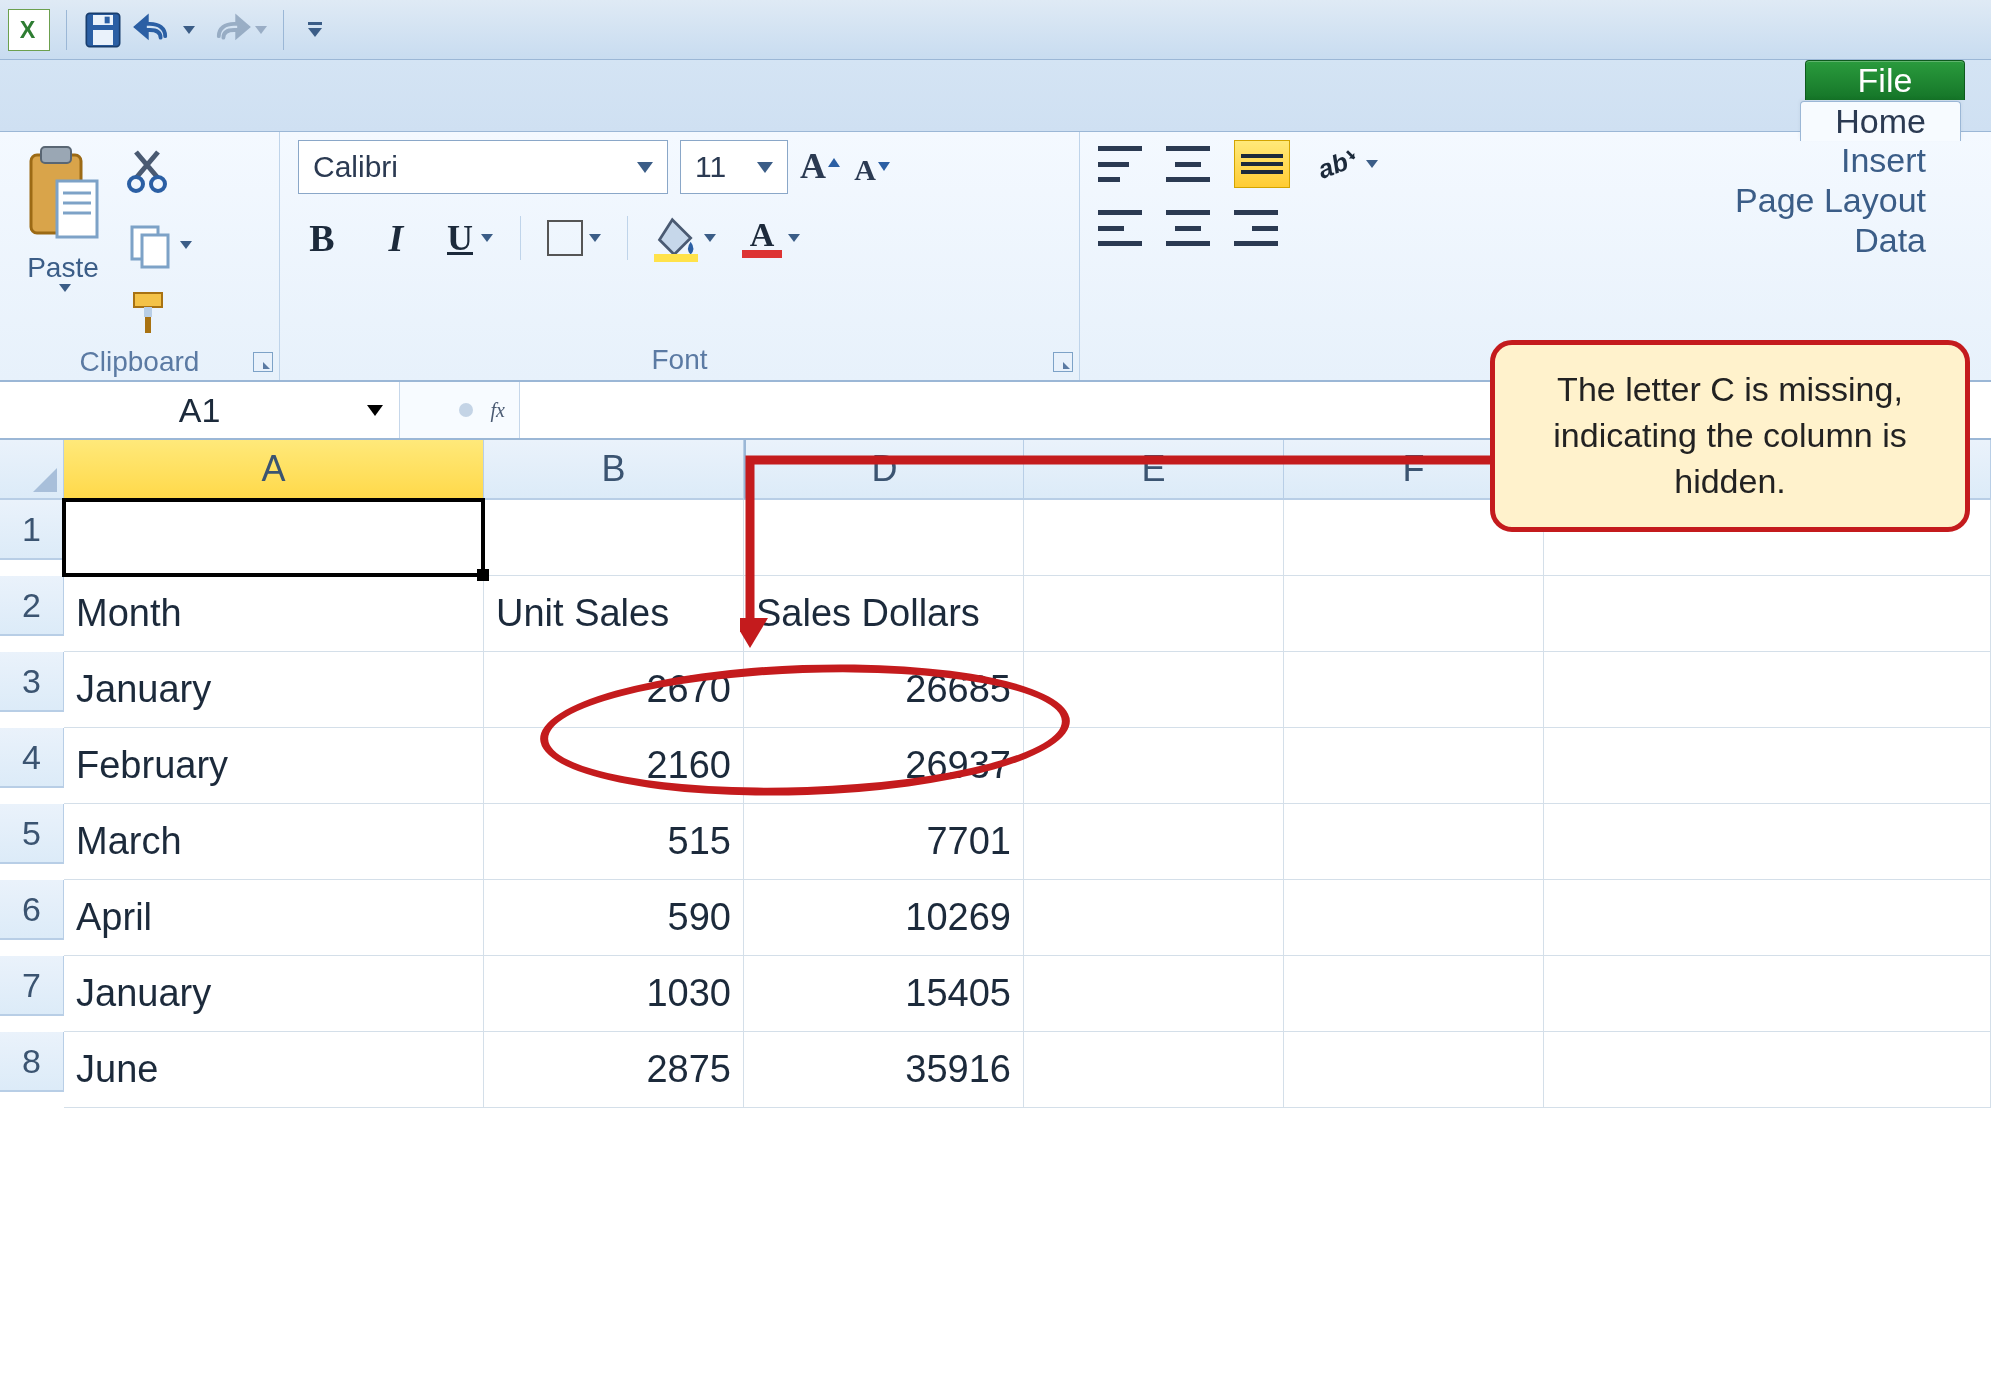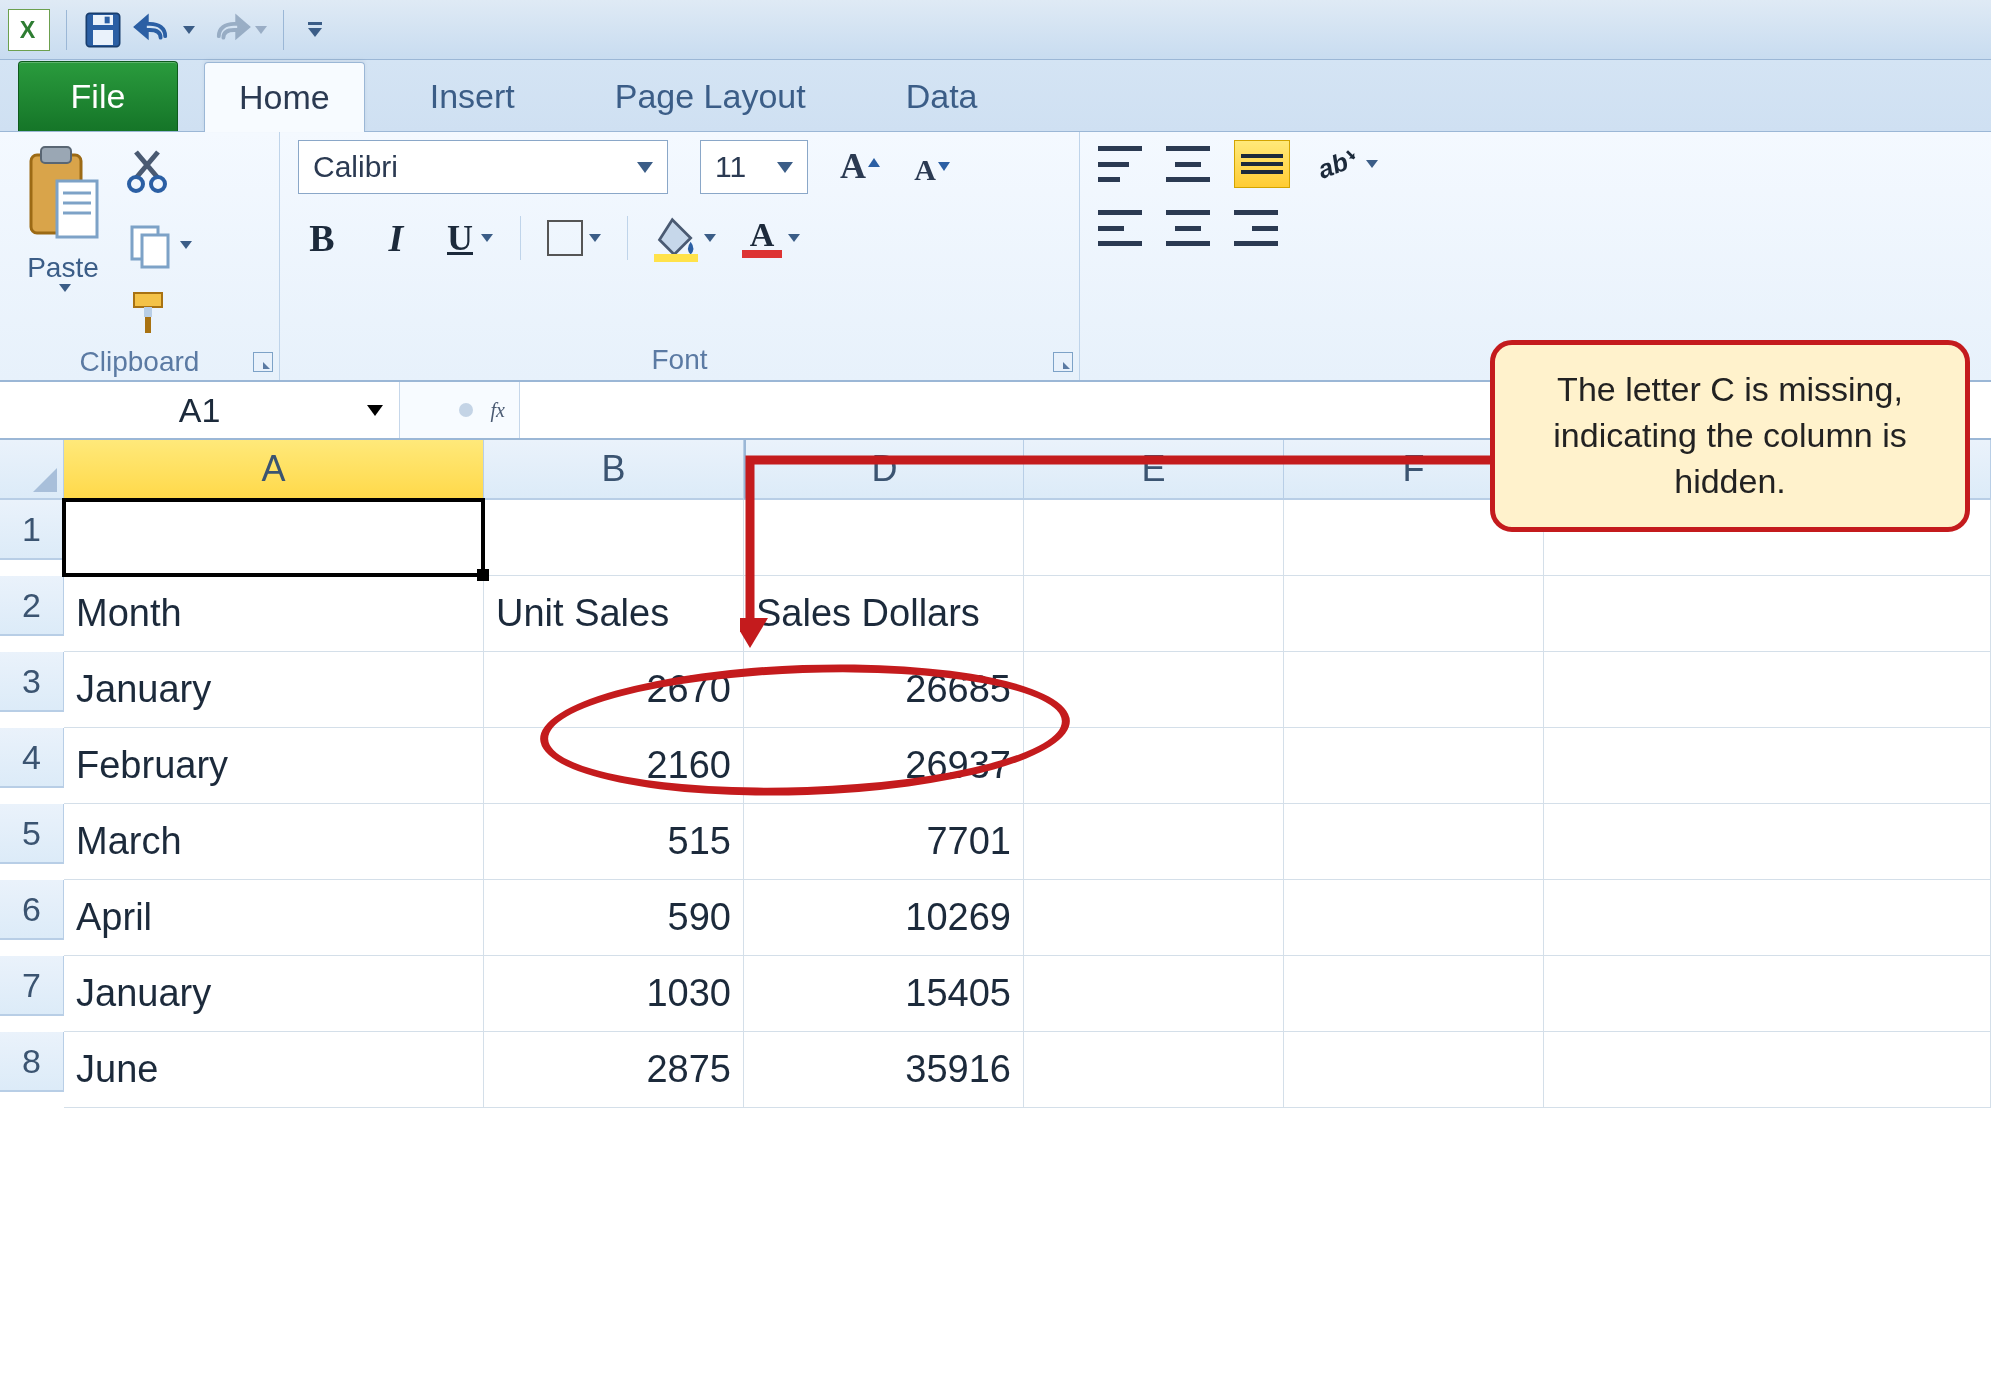--- a/index.html
+++ b/index.html
@@ -50,22 +50,23 @@
   .qat-customize .tri {
     border-left:7px solid transparent; border-right:7px solid transparent;
     border-top:9px solid #3b5d87;
   }
 
   
   .ribbon-tabs {
     height: 72px;
     background: linear-gradient(#d4e4f4, #cfe0f2);
     display:flex; align-items:flex-end;
-    padding-left: 18px;
+    padding-left: 5px;
     border-bottom: 1px solid #9bb7d6;
+    flex-direction: column;
   }
   .file-tab {
     width: 160px; height: 70px;
     background: linear-gradient(#2a9b3d, #157528);
     color:#fff; display:flex; align-items:center; justify-content:center;
     font-size: 34px; border: 1px solid #0e5a1d; border-bottom:none;
     margin-right: 26px; border-radius: 4px 4px 0 0;
     box-shadow: inset 0 1px 0 rgba(255,255,255,.25);
   }
   .rtab {
@@ -115,21 +116,21 @@
   
   .clip-col { display:flex; flex-direction:column; align-items:center; gap:2px; }
   .paste-icon { width: 90px; height: 110px; display:flex; align-items:center; justify-content:center; }
   .paste-label { color:#3b5d87; font-size:28px; }
   .paste-caret { margin-top:-2px; }
   .clip-side { margin-left: 18px; display:flex; flex-direction:column; gap:20px; padding-top:6px;}
   .clip-side svg { width:48px; height:48px; }
 
   
   .font-col { display:flex; flex-direction:column; gap:20px; }
-  .font-row1 { display:flex; gap:32px; align-items:center; }
+  .font-row1 { display:flex; gap:12px; align-items:center; }
   .select-box {
     height:54px; border:1px solid #8aa7c8; background:#fff;
     display:flex; align-items:center; padding:0 14px; font-size:30px;
     color:#2b3a52;
   }
   .font-name-box { width: 370px; justify-content:space-between; }
   .font-size-box { width: 108px; justify-content:space-between; }
   .caret-v {
     border-left:8px solid transparent; border-right:8px solid transparent;
     border-top:11px solid #3b5d87;

